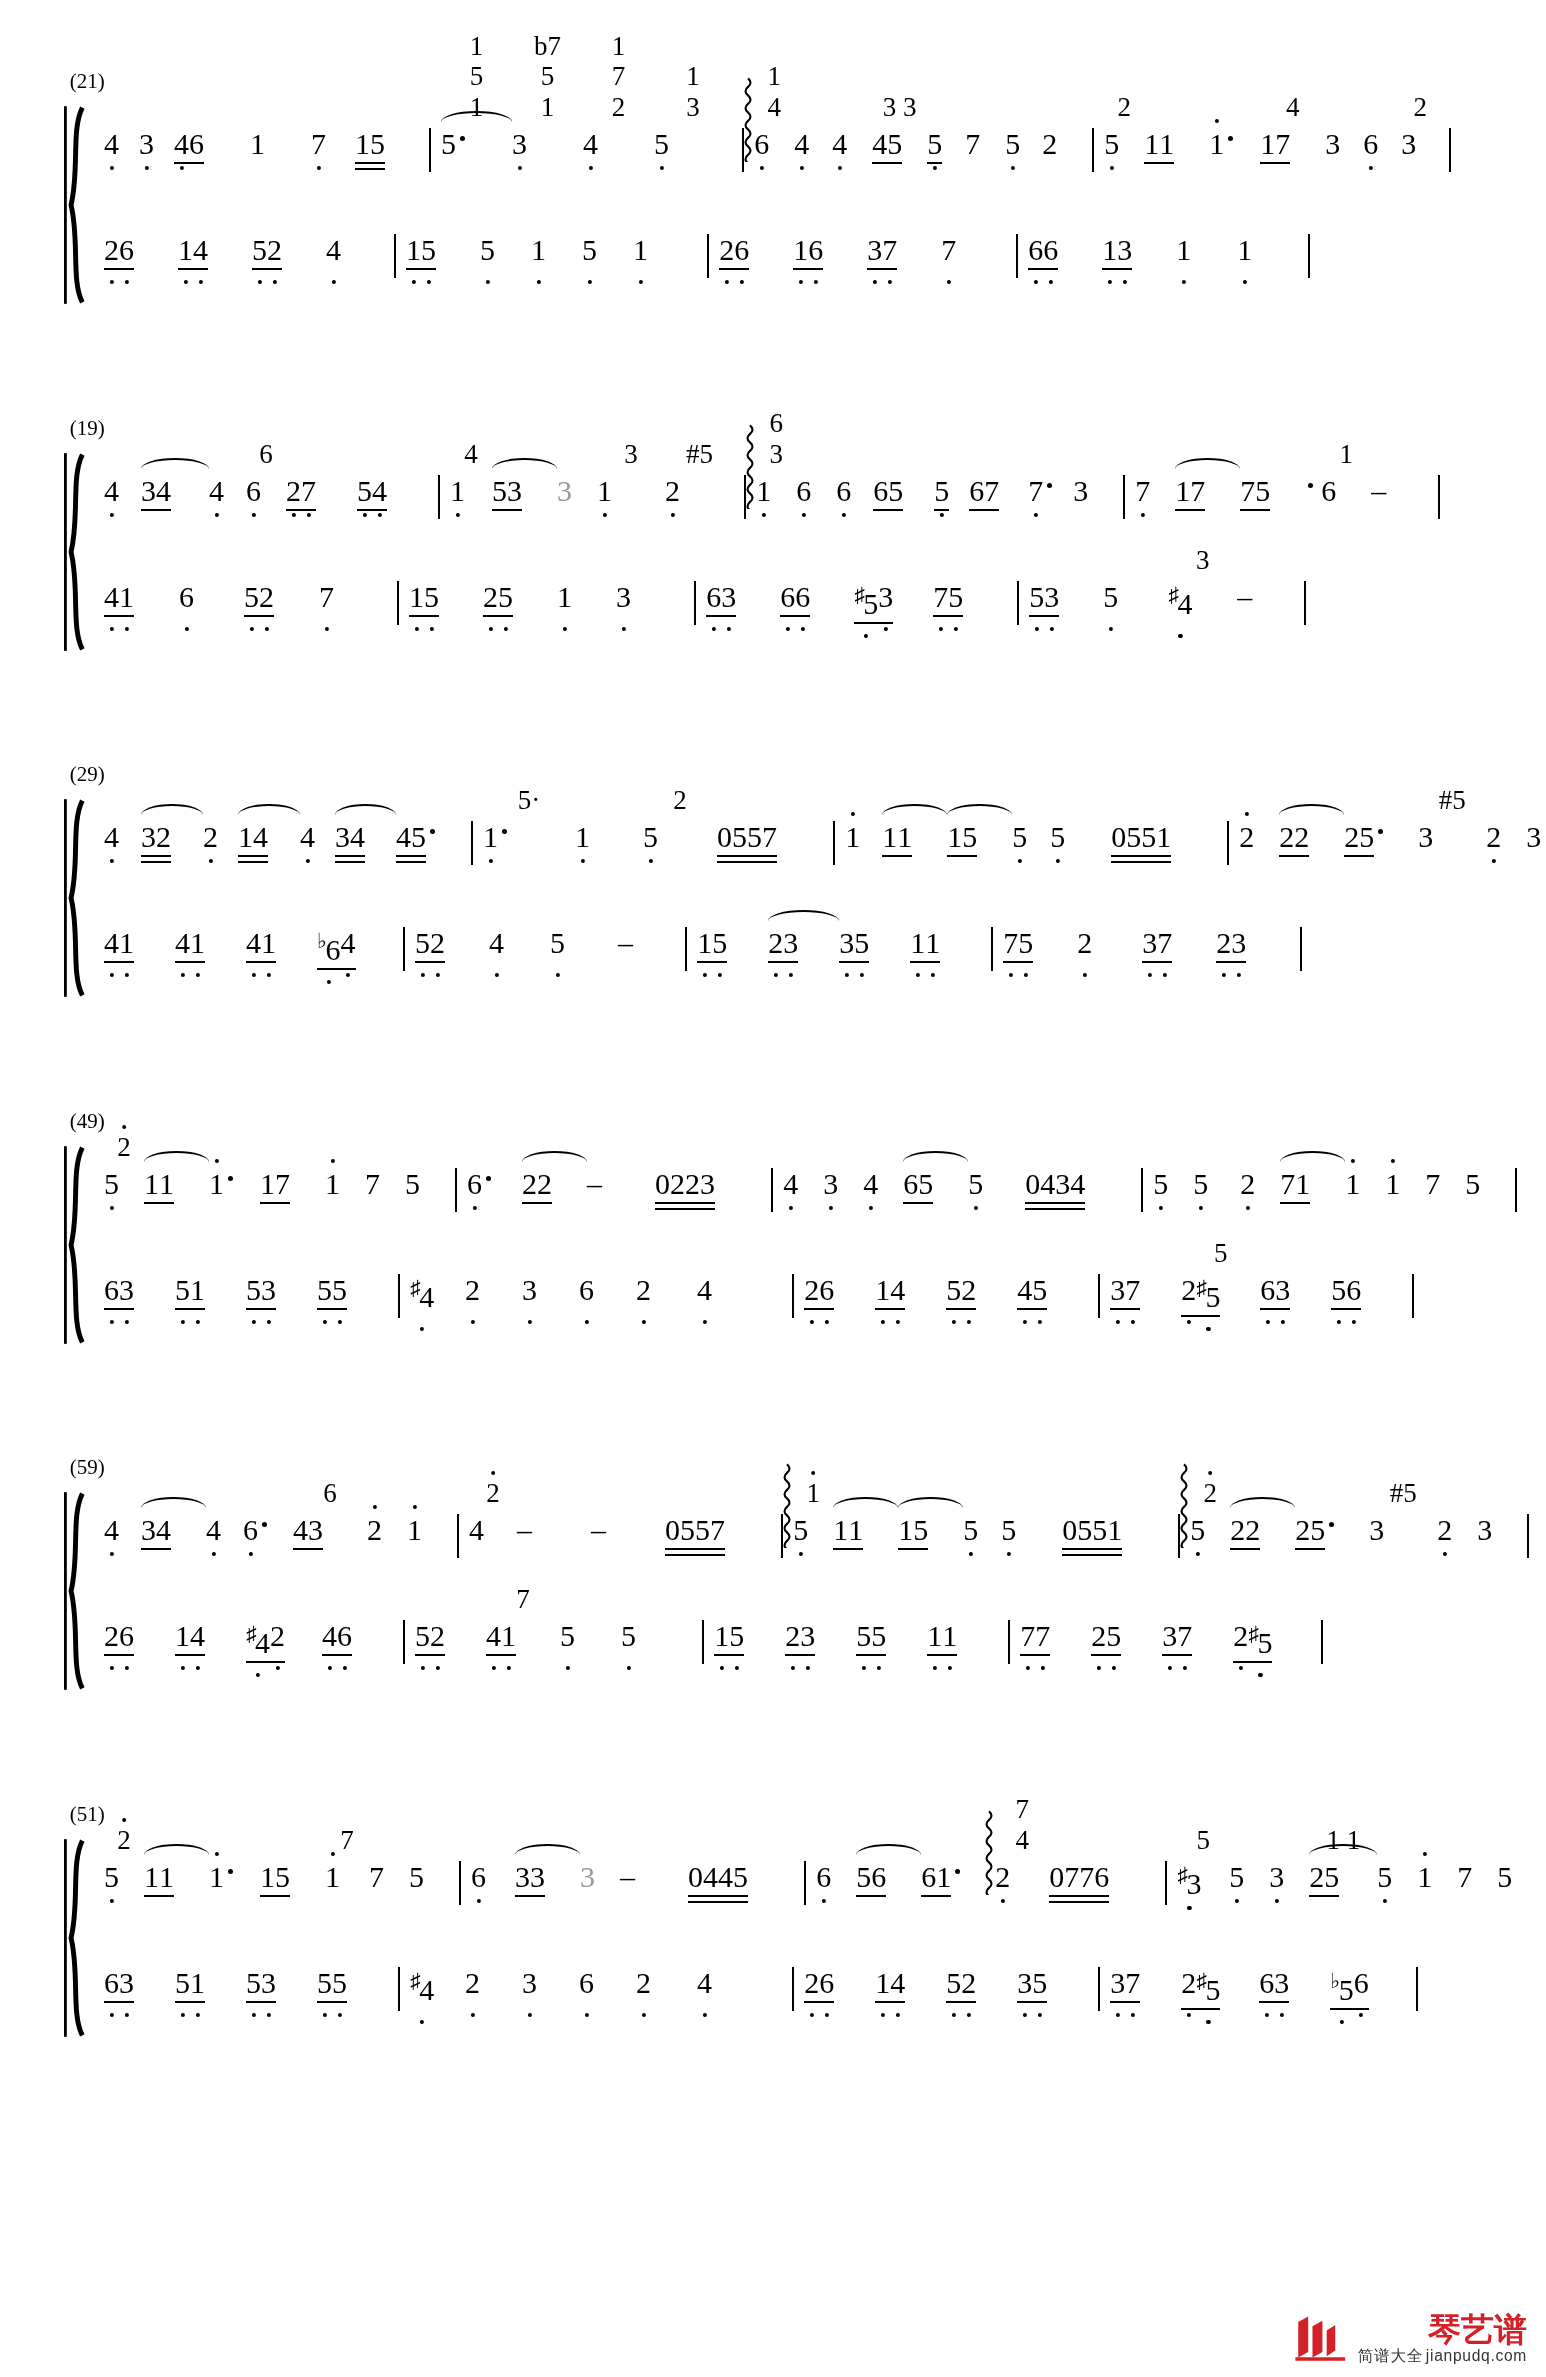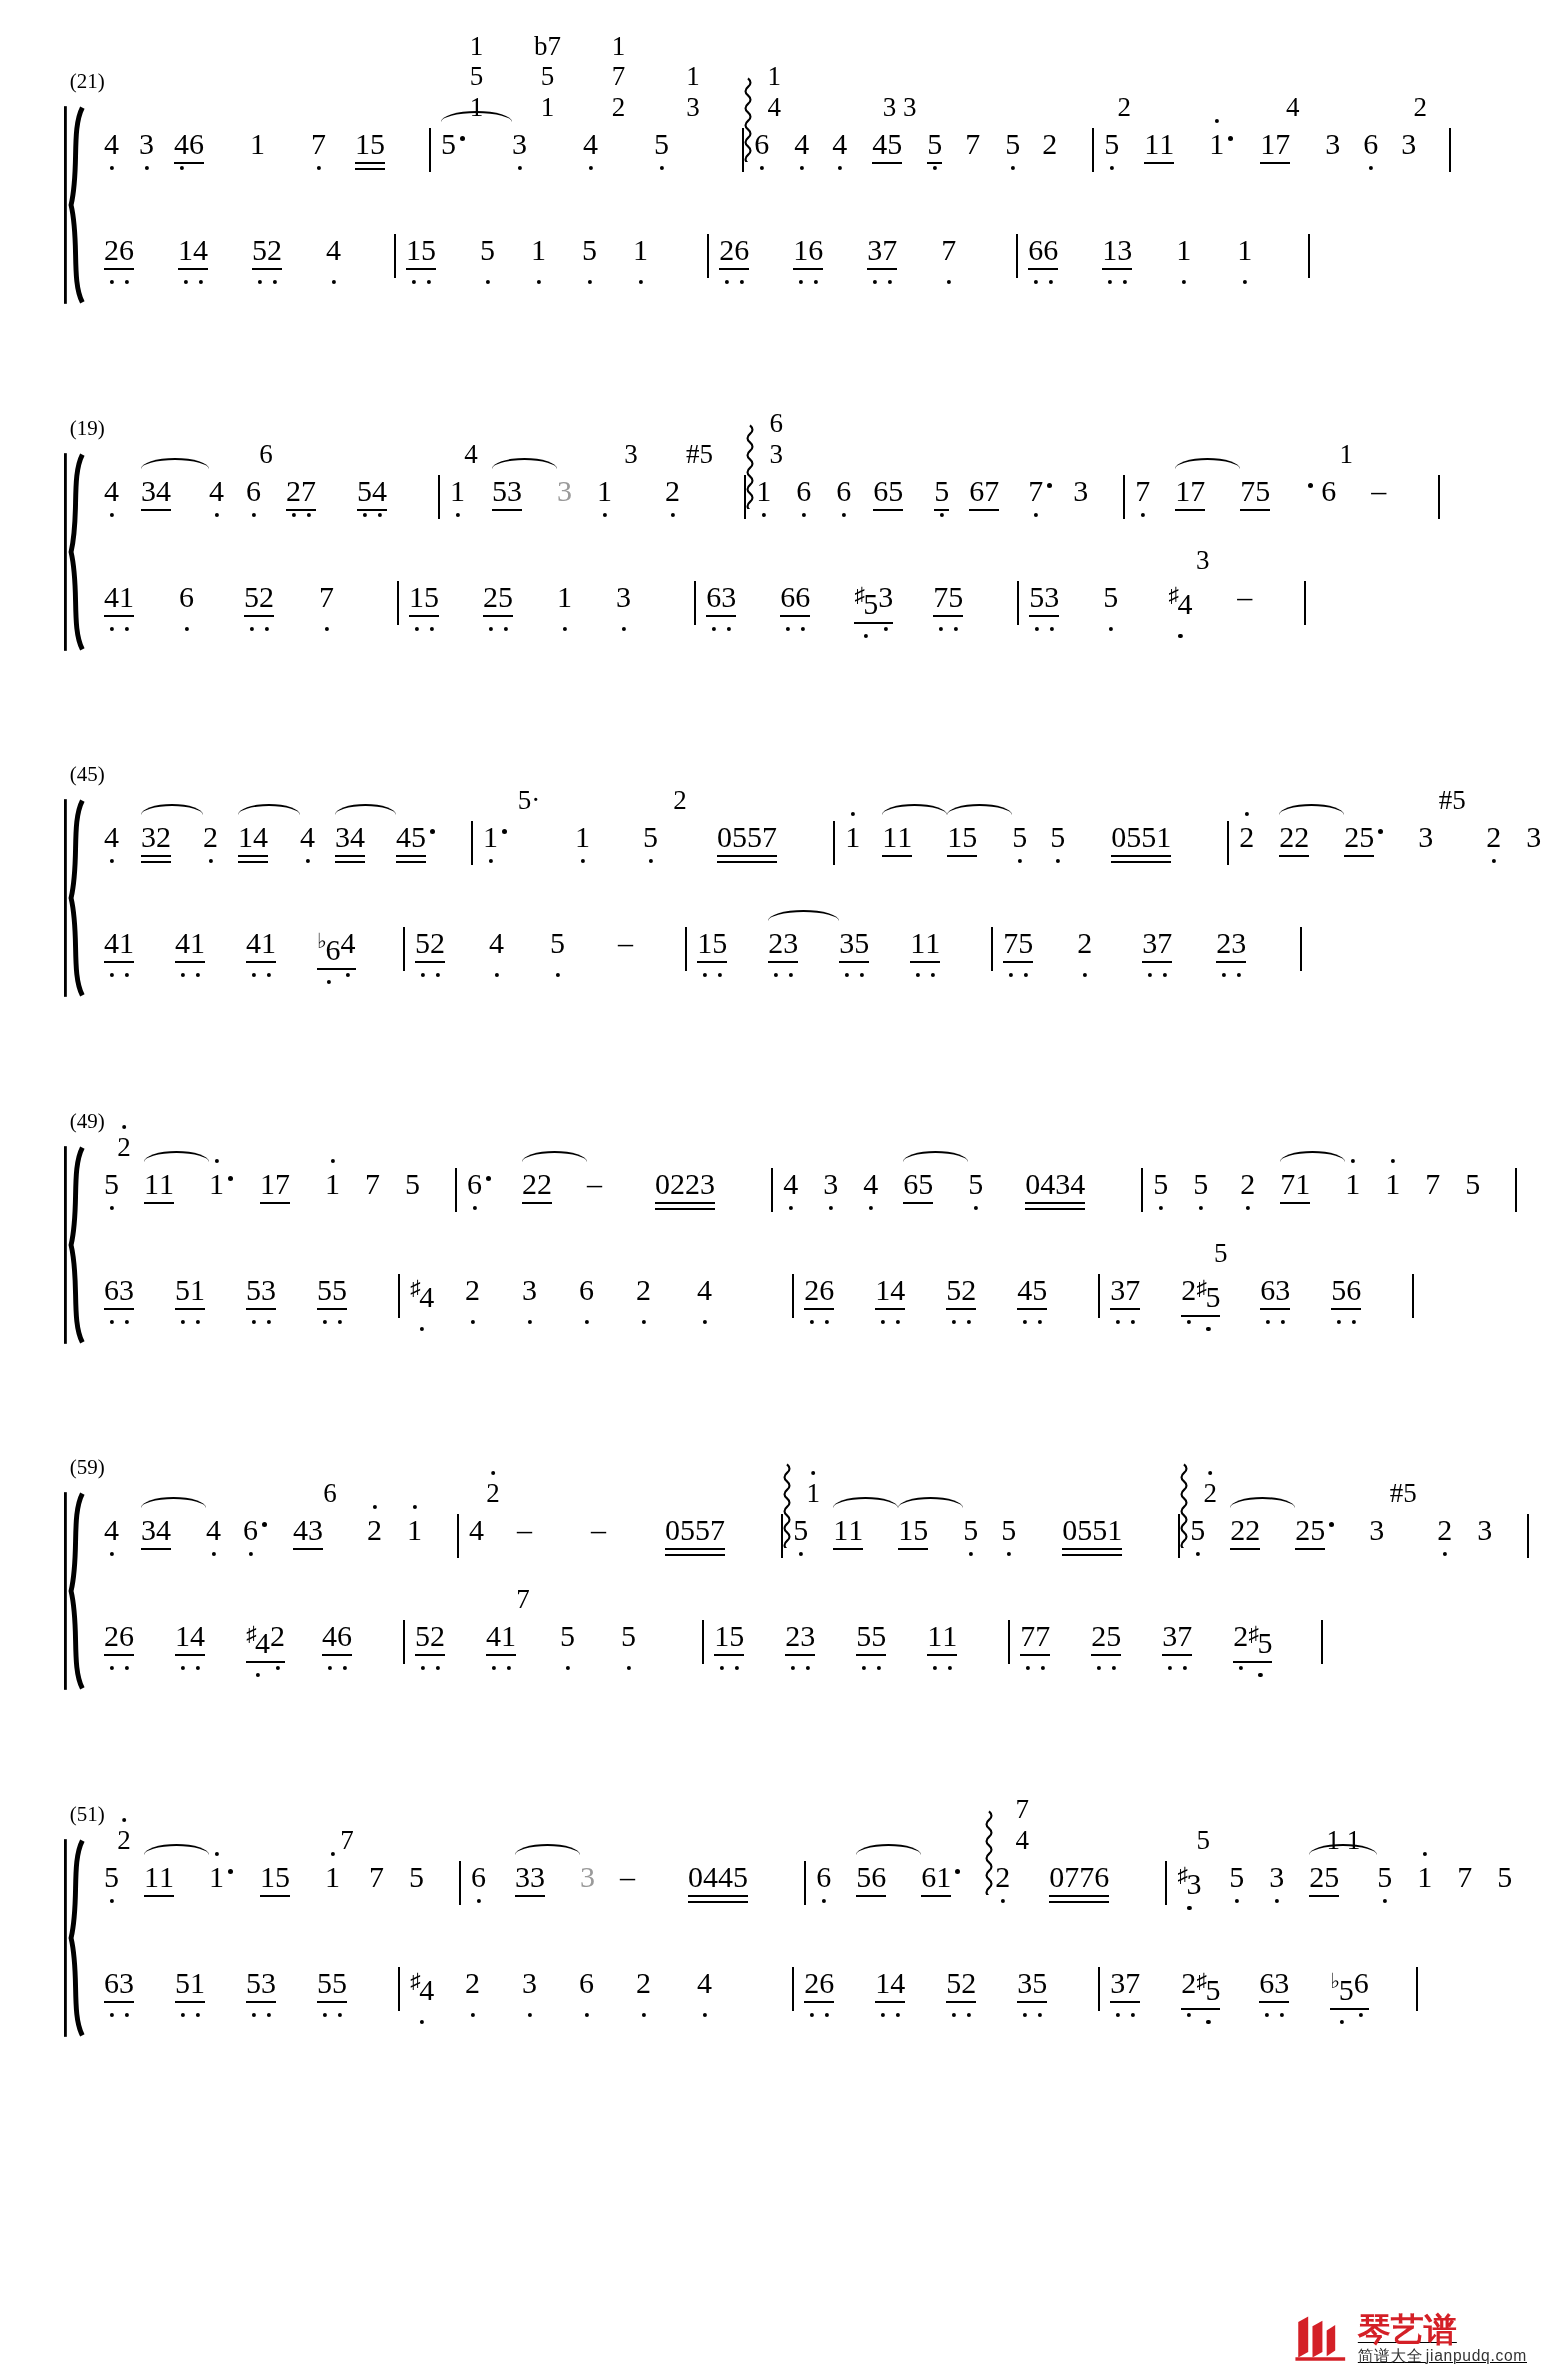--- a/index.html
+++ b/index.html
@@ -165,22 +165,21 @@
     text-align: right;
   }
   .wm .logo {
     display: inline-block;
     vertical-align: middle;
   }
   .wm .txt {
     display: inline-block;
     vertical-align: middle;
     margin-left: 7px;
-    text-align: left;
-    text-decoration: underline;
+    text-align: right;
   }
   .wm .t1 {
     font-size: 33px;
     color: #d42027;
     font-family: "Liberation Sans", sans-serif;
     font-weight: bold;
     line-height: 34px;
   }
   .wm .t2 {
     font-size: 15.6px;
@@ -214,21 +213,21 @@
           <path d="M26 2 C10 33.6 22 89.60000000000001 10 140 C22 190.4 10 246.4 26 278" fill="none" stroke="#000" stroke-width="7"></path>
           <rect x="0" y="0" width="4" height="280" fill="#000"></rect>
         </svg>
       </span>
       <div class="row" style="top: 21px;"><span class="cell" style="width: 37px;"><span class="cell" style="position: relative;"><span class="n">4</span><i class="dotB"></i></span></span><span class="cell" style="width: 68px;"><span class="grp beam1"><span class="cell" style="position: relative;"><span class="n">3</span></span><span class="cell" style="position: relative;"><span class="n">4</span></span></span><i class="slur"></i></span><span class="cell" style="width: 37px;"><span class="cell" style="position: relative;"><span class="n">4</span><i class="dotB"></i></span></span><span class="cell" style="width: 40px;"><span class="cell" style="position: relative;"><span class="n">6</span><i class="dotB"></i></span><span class="stack s1">6</span></span><span class="cell" style="width: 71px;"><span class="grp beam1"><span class="cell" style="position: relative;"><span class="n">2</span><i class="dotB"></i></span><span class="cell" style="position: relative;"><span class="n">7</span><i class="dotB"></i></span></span></span><span class="cell" style="width: 71px;"><span class="grp beam1"><span class="cell" style="position: relative;"><span class="n">5</span><i class="dotB"></i></span><span class="cell" style="position: relative;"><span class="n">4</span><i class="dotB"></i></span></span></span><span class="bar"></span><span class="cell" style="width: 42px;"><span class="cell" style="position: relative;"><span class="n">1</span><i class="dotB"></i></span><span class="stack s1">4</span></span><span class="cell" style="width: 65px;"><span class="grp beam1"><span class="cell" style="position: relative;"><span class="n">5</span></span><span class="cell" style="position: relative;"><span class="n">3</span></span></span><i class="slur"></i></span><span class="cell" style="width: 40px;"><span class="cell" style="position: relative;"><span class="n" style="color: rgb(154, 154, 154);">3</span></span></span><span class="cell" style="width: 68px;"><span class="cell" style="position: relative;"><span class="n">1</span><i class="dotB"></i></span><span class="stack s1">3</span></span><span class="cell" style="width: 69px;"><span class="cell" style="position: relative;"><span class="n">2</span><i class="dotB"></i></span><span class="stack s1">#5</span></span><span class="bar"></span><span class="cell" style="width: 40px;"><span class="cell" style="position: relative;"><span class="n">1</span><i class="dotB"></i></span><span class="arp"><svg width="10" height="85" viewBox="0 0 14 120">
               <path d="M7 2 q 7 6 0 12 q -7 6 0 12 q 7 6 0 12 q -7 6 0 12 q 7 6 0 12 q -7 6 0 12 q 7 6 0 12 q -7 6 0 12 q 7 6 0 12 q -7 6 0 12 q 7 6 0 12 q -7 6 0 12 q 7 6 0 12 q -7 6 0 12 q 7 6 0 12 q -7 6 0 12 q 7 6 0 12 q -7 6 0 12 q 7 6 0 12 q -7 6 0 12" fill="none" stroke="#000" stroke-width="3"></path>
             </svg></span><span class="stack s1">3</span><span class="stack s2">6</span></span><span class="cell" style="width: 40px;"><span class="cell" style="position: relative;"><span class="n">6</span><i class="dotB"></i></span></span><span class="cell" style="width: 37px;"><span class="cell" style="position: relative;"><span class="n">6</span><i class="dotB"></i></span></span><span class="cell" style="width: 61px;"><span class="grp beam1"><span class="cell" style="position: relative;"><span class="n">6</span></span><span class="cell" style="position: relative;"><span class="n">5</span></span></span></span><span class="cell" style="width: 35px;"><span class="cell beam1" style="position: relative;"><span class="n">5</span><i class="dotB"></i></span></span><span class="cell" style="width: 59px;"><span class="grp beam1"><span class="cell" style="position: relative;"><span class="n">6</span></span><span class="cell" style="position: relative;"><span class="n">7</span></span></span></span><span class="cell" style="width: 45px;"><span class="cell" style="position: relative;"><span class="n">7</span><i class="dotB"></i></span><i class="rdot"></i></span><span class="cell" style="width: 40px;"><span class="cell" style="position: relative;"><span class="n">3</span></span></span><span class="bar"></span><span class="cell" style="width: 40px;"><span class="cell" style="position: relative;"><span class="n">7</span><i class="dotB"></i></span></span><span class="cell" style="width: 65px;"><span class="grp beam1"><span class="cell" style="position: relative;"><span class="n">1</span></span><span class="cell" style="position: relative;"><span class="n">7</span></span></span><i class="slur"></i></span><span class="cell" style="width: 64px;"><span class="grp beam1"><span class="cell" style="position: relative;"><span class="n">7</span></span><span class="cell" style="position: relative;"><span class="n">5</span></span></span></span><span class="cell" style="width: 17px;"><span class="cell" style="position: relative;"><span class="n"></span></span><i class="rdot"></i></span><span class="cell" style="width: 50px;"><span class="cell" style="position: relative;"><span class="n">6</span></span><span class="stack s1">1</span></span><span class="cell" style="width: 57px;"><span class="n dash">–</span></span><span class="bar"></span></div>
       <div class="row" style="top: 127px;"><span class="cell" style="width: 75px;"><span class="grp beam1"><span class="cell" style="position: relative;"><span class="n">4</span><i class="dotB2"></i></span><span class="cell" style="position: relative;"><span class="n">1</span><i class="dotB2"></i></span></span></span><span class="cell" style="width: 65px;"><span class="cell" style="position: relative;"><span class="n">6</span><i class="dotB2"></i></span></span><span class="cell" style="width: 75px;"><span class="grp beam1"><span class="cell" style="position: relative;"><span class="n">5</span><i class="dotB2"></i></span><span class="cell" style="position: relative;"><span class="n">2</span><i class="dotB2"></i></span></span></span><span class="cell" style="width: 68px;"><span class="cell" style="position: relative;"><span class="n">7</span><i class="dotB2"></i></span></span><span class="bar"></span><span class="cell" style="width: 74px;"><span class="grp beam1"><span class="cell" style="position: relative;"><span class="n">1</span><i class="dotB2"></i></span><span class="cell" style="position: relative;"><span class="n">5</span><i class="dotB2"></i></span></span></span><span class="cell" style="width: 74px;"><span class="grp beam1"><span class="cell" style="position: relative;"><span class="n">2</span><i class="dotB2"></i></span><span class="cell" style="position: relative;"><span class="n">5</span><i class="dotB2"></i></span></span></span><span class="cell" style="width: 59px;"><span class="cell" style="position: relative;"><span class="n">1</span><i class="dotB2"></i></span></span><span class="cell" style="width: 68px;"><span class="cell" style="position: relative;"><span class="n">3</span><i class="dotB2"></i></span></span><span class="bar"></span><span class="cell" style="width: 74px;"><span class="grp beam1"><span class="cell" style="position: relative;"><span class="n">6</span><i class="dotB2"></i></span><span class="cell" style="position: relative;"><span class="n">3</span><i class="dotB2"></i></span></span></span><span class="cell" style="width: 74px;"><span class="grp beam1"><span class="cell" style="position: relative;"><span class="n">6</span><i class="dotB2"></i></span><span class="cell" style="position: relative;"><span class="n">6</span><i class="dotB2"></i></span></span></span><span class="cell" style="width: 79px;"><span class="grp beam1"><span class="cell" style="position: relative;"><span class="n"><span class="acc">♯</span>5</span><i class="dotB2"></i></span><span class="cell" style="position: relative;"><span class="n">3</span><i class="dotB2"></i></span></span></span><span class="cell" style="width: 74px;"><span class="grp beam1"><span class="cell" style="position: relative;"><span class="n">7</span><i class="dotB2"></i></span><span class="cell" style="position: relative;"><span class="n">5</span><i class="dotB2"></i></span></span></span><span class="bar"></span><span class="cell" style="width: 74px;"><span class="grp beam1"><span class="cell" style="position: relative;"><span class="n">5</span><i class="dotB2"></i></span><span class="cell" style="position: relative;"><span class="n">3</span><i class="dotB2"></i></span></span></span><span class="cell" style="width: 65px;"><span class="cell" style="position: relative;"><span class="n">5</span><i class="dotB2"></i></span></span><span class="cell" style="width: 69px;"><span class="cell" style="position: relative;"><span class="n"><span class="acc">♯</span>4</span><i class="dotB2"></i></span><span class="stack s1">3</span></span><span class="cell" style="width: 57px;"><span class="n dash">–</span></span><span class="bar"></span></div>
     </div>
     <div class="system" style="top: 799px; height: 212px;">
-      <span class="measure-number">(45)</span>
+      <span class="measure-number">(29)</span>
       <span class="brace">
         <svg width="24" height="198" viewBox="0 0 34 280">
           <path d="M26 2 C10 33.6 22 89.60000000000001 10 140 C22 190.4 10 246.4 26 278" fill="none" stroke="#000" stroke-width="7"></path>
           <rect x="0" y="0" width="4" height="280" fill="#000"></rect>
         </svg>
       </span>
       <div class="row" style="top: 21px;"><span class="cell" style="width: 37px;"><span class="cell" style="position: relative;"><span class="n">4</span><i class="dotB"></i></span></span><span class="cell" style="width: 62px;"><span class="grp beam2"><span class="cell" style="position: relative;"><span class="n">3</span></span><span class="cell" style="position: relative;"><span class="n">2</span></span></span><i class="slur"></i></span><span class="cell" style="width: 35px;"><span class="cell" style="position: relative;"><span class="n">2</span><i class="dotB"></i></span></span><span class="cell" style="width: 62px;"><span class="grp beam2"><span class="cell" style="position: relative;"><span class="n">1</span></span><span class="cell" style="position: relative;"><span class="n">4</span></span></span><i class="slur"></i></span><span class="cell" style="width: 35px;"><span class="cell" style="position: relative;"><span class="n">4</span><i class="dotB"></i></span></span><span class="cell" style="width: 61px;"><span class="grp beam2"><span class="cell" style="position: relative;"><span class="n">3</span></span><span class="cell" style="position: relative;"><span class="n">4</span></span></span><i class="slur"></i></span><span class="cell" style="width: 65px;"><span class="grp beam2"><span class="cell" style="position: relative;"><span class="n">4</span></span><span class="cell" style="position: relative;"><span class="n">5</span></span></span><i class="rdot"></i></span><span class="bar"></span><span class="cell" style="width: 92px;"><span class="cell" style="position: relative;"><span class="n">1</span><i class="dotB"></i></span><i class="rdot"></i><span class="stack s1">5·</span></span><span class="cell" style="width: 68px;"><span class="cell" style="position: relative;"><span class="n">1</span><i class="dotB"></i></span></span><span class="cell" style="width: 74px;"><span class="cell" style="position: relative;"><span class="n">5</span><i class="dotB"></i></span><span class="stack s1">2</span></span><span class="cell" style="width: 106px;"><span class="grp beam2"><span class="cell" style="position: relative;"><span class="n">0</span></span><span class="cell" style="position: relative;"><span class="n">5</span></span><span class="cell" style="position: relative;"><span class="n">5</span></span><span class="cell" style="position: relative;"><span class="n">7</span></span></span></span><span class="bar"></span><span class="cell" style="width: 37px;"><span class="cell" style="position: relative;"><span class="n">1</span><i class="dotA"></i></span></span><span class="cell" style="width: 65px;"><span class="grp beam1"><span class="cell" style="position: relative;"><span class="n">1</span></span><span class="cell" style="position: relative;"><span class="n">1</span></span></span><i class="slur"></i></span><span class="cell" style="width: 65px;"><span class="grp beam1"><span class="cell" style="position: relative;"><span class="n">1</span></span><span class="cell" style="position: relative;"><span class="n">5</span></span></span><i class="slur"></i></span><span class="cell" style="width: 38px;"><span class="cell" style="position: relative;"><span class="n">5</span><i class="dotB"></i></span></span><span class="cell" style="width: 61px;"><span class="cell" style="position: relative;"><span class="n">5</span><i class="dotB"></i></span></span><span class="cell" style="width: 106px;"><span class="grp beam2"><span class="cell" style="position: relative;"><span class="n">0</span></span><span class="cell" style="position: relative;"><span class="n">5</span></span><span class="cell" style="position: relative;"><span class="n">5</span></span><span class="cell" style="position: relative;"><span class="n">1</span></span></span></span><span class="bar"></span><span class="cell" style="width: 40px;"><span class="cell" style="position: relative;"><span class="n">2</span><i class="dotA"></i></span></span><span class="cell" style="width: 65px;"><span class="grp beam1"><span class="cell" style="position: relative;"><span class="n">2</span></span><span class="cell" style="position: relative;"><span class="n">2</span></span></span><i class="slur"></i></span><span class="cell" style="width: 74px;"><span class="grp beam1"><span class="cell" style="position: relative;"><span class="n">2</span></span><span class="cell" style="position: relative;"><span class="n">5</span></span></span><i class="rdot"></i></span><span class="cell" style="width: 68px;"><span class="cell" style="position: relative;"><span class="n">3</span></span><span class="stack s1">#5</span></span><span class="cell" style="width: 40px;"><span class="cell" style="position: relative;"><span class="n">2</span><i class="dotB"></i></span></span><span class="cell" style="width: 40px;"><span class="cell" style="position: relative;"><span class="n">3</span></span></span></div>
       <div class="row" style="top: 127px;"><span class="cell" style="width: 71px;"><span class="grp beam1"><span class="cell" style="position: relative;"><span class="n">4</span><i class="dotB2"></i></span><span class="cell" style="position: relative;"><span class="n">1</span><i class="dotB2"></i></span></span></span><span class="cell" style="width: 71px;"><span class="grp beam1"><span class="cell" style="position: relative;"><span class="n">4</span><i class="dotB2"></i></span><span class="cell" style="position: relative;"><span class="n">1</span><i class="dotB2"></i></span></span></span><span class="cell" style="width: 71px;"><span class="grp beam1"><span class="cell" style="position: relative;"><span class="n">4</span><i class="dotB2"></i></span><span class="cell" style="position: relative;"><span class="n">1</span><i class="dotB2"></i></span></span></span><span class="cell" style="width: 76px;"><span class="grp beam1"><span class="cell" style="position: relative;"><span class="n"><span class="acc">♭</span>6</span><i class="dotB2"></i></span><span class="cell" style="position: relative;"><span class="n">4</span><i class="dotB2"></i></span></span></span><span class="bar"></span><span class="cell" style="width: 74px;"><span class="grp beam1"><span class="cell" style="position: relative;"><span class="n">5</span><i class="dotB2"></i></span><span class="cell" style="position: relative;"><span class="n">2</span><i class="dotB2"></i></span></span></span><span class="cell" style="width: 61px;"><span class="cell" style="position: relative;"><span class="n">4</span><i class="dotB2"></i></span></span><span class="cell" style="width: 68px;"><span class="cell" style="position: relative;"><span class="n">5</span><i class="dotB2"></i></span></span><span class="cell" style="width: 57px;"><span class="n dash">–</span></span><span class="bar"></span><span class="cell" style="width: 71px;"><span class="grp beam1"><span class="cell" style="position: relative;"><span class="n">1</span><i class="dotB2"></i></span><span class="cell" style="position: relative;"><span class="n">5</span><i class="dotB2"></i></span></span></span><span class="cell" style="width: 71px;"><span class="grp beam1"><span class="cell" style="position: relative;"><span class="n">2</span><i class="dotB2"></i></span><span class="cell" style="position: relative;"><span class="n">3</span><i class="dotB2"></i></span></span><i class="slur"></i></span><span class="cell" style="width: 71px;"><span class="grp beam1"><span class="cell" style="position: relative;"><span class="n">3</span><i class="dotB2"></i></span><span class="cell" style="position: relative;"><span class="n">5</span><i class="dotB2"></i></span></span></span><span class="cell" style="width: 71px;"><span class="grp beam1"><span class="cell" style="position: relative;"><span class="n">1</span><i class="dotB2"></i></span><span class="cell" style="position: relative;"><span class="n">1</span><i class="dotB2"></i></span></span></span><span class="bar"></span><span class="cell" style="width: 74px;"><span class="grp beam1"><span class="cell" style="position: relative;"><span class="n">7</span><i class="dotB2"></i></span><span class="cell" style="position: relative;"><span class="n">5</span><i class="dotB2"></i></span></span></span><span class="cell" style="width: 65px;"><span class="cell" style="position: relative;"><span class="n">2</span><i class="dotB2"></i></span></span><span class="cell" style="width: 74px;"><span class="grp beam1"><span class="cell" style="position: relative;"><span class="n">3</span><i class="dotB2"></i></span><span class="cell" style="position: relative;"><span class="n">7</span><i class="dotB2"></i></span></span></span><span class="cell" style="width: 74px;"><span class="grp beam1"><span class="cell" style="position: relative;"><span class="n">2</span><i class="dotB2"></i></span><span class="cell" style="position: relative;"><span class="n">3</span><i class="dotB2"></i></span></span></span><span class="bar"></span></div>
     </div>
     <div class="system" style="top: 1146px; height: 212px;">

